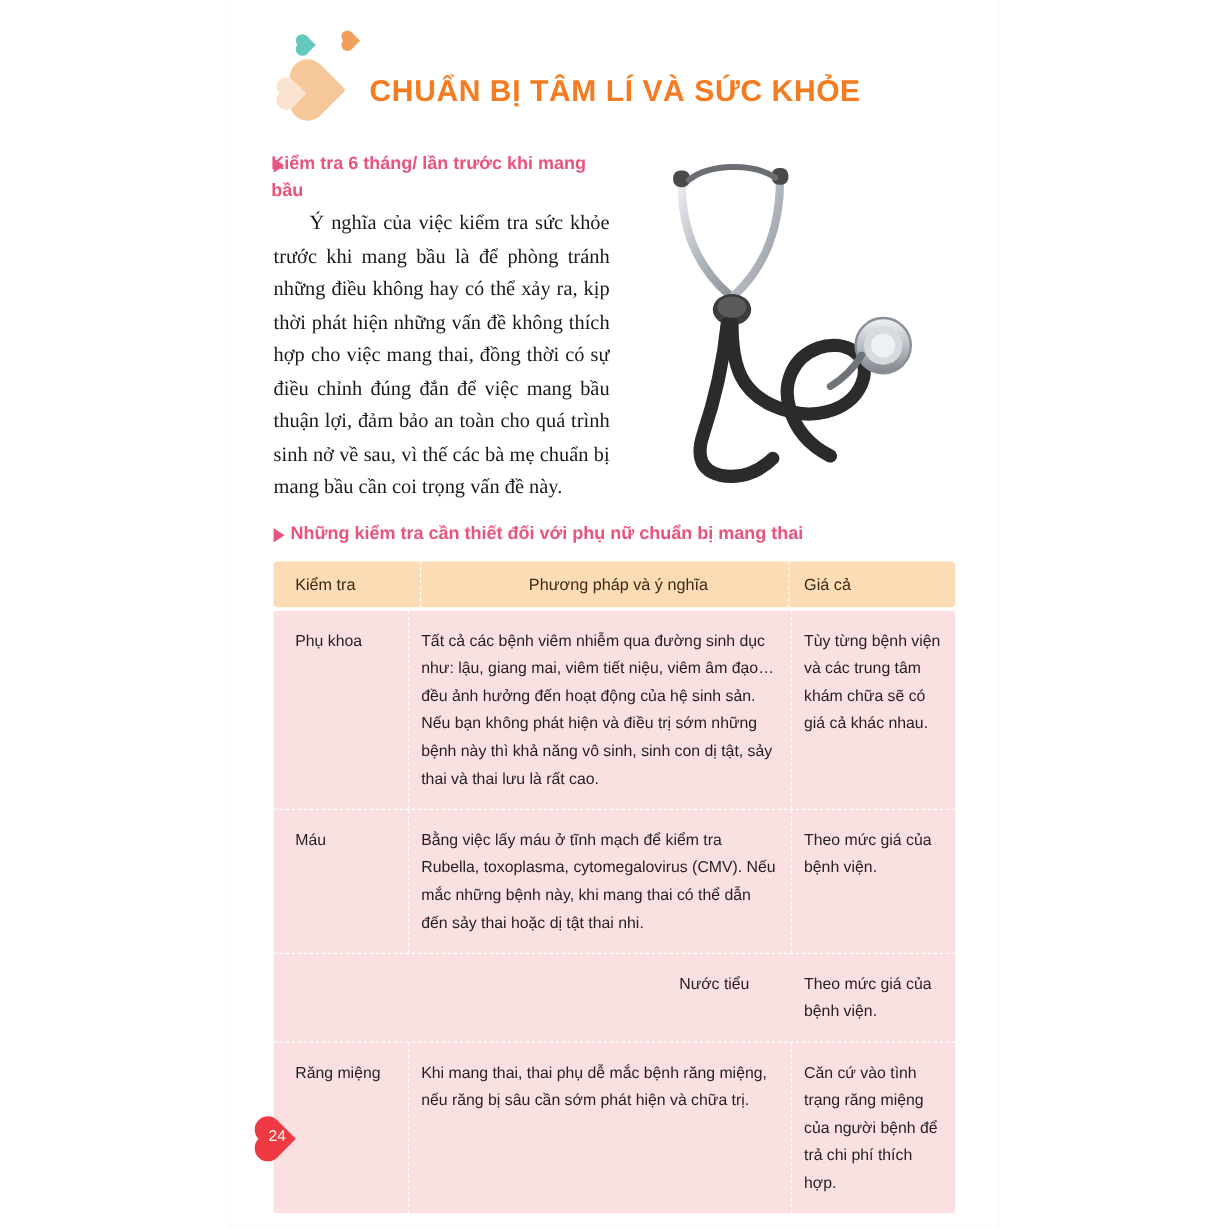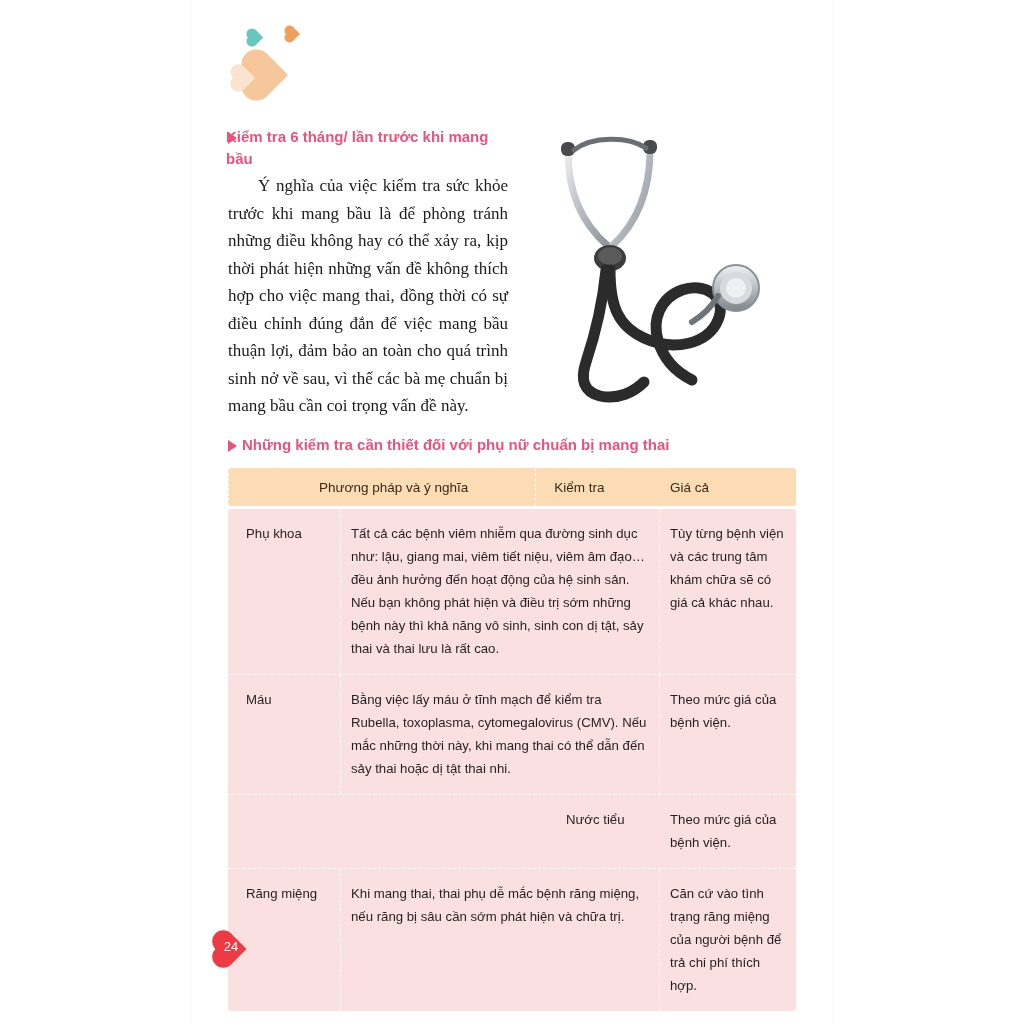--- a/index.html
+++ b/index.html
@@ -271,20 +271,21 @@
   <div class="mini-hearts">
     <span class="heart-shape heart-teal"></span>
     <span class="heart-shape heart-orange"></span>
   </div>
 
   <div class="header">
     <div class="header-emblem">
       <span class="emblem-heart-outline"></span>
       <span class="emblem-heart-inner"></span>
     </div>
+    <div class="header-title">CHUẨN BỊ TÂM LÍ VÀ SỨC KHỎE</div>
   </div>
 
   <span class="bullet-arrow sec1-arrow"></span>
   <div class="sec-heading sec1-heading">Kiểm tra 6 tháng/ lần trước khi mang bầu</div>
 
   <div class="body-para">Ý nghĩa của việc kiểm tra sức khỏe trước khi mang bầu là để phòng tránh những điều không hay có thể xảy ra, kịp thời phát hiện những vấn đề không thích hợp cho việc mang thai, đồng thời có sự điều chỉnh đúng đắn để việc mang bầu thuận lợi, đảm bảo an toàn cho quá trình sinh nở về sau, vì thế các bà mẹ chuẩn bị mang bầu cần coi trọng vấn đề này.</div>
 
   <div class="steth">
     <svg width="285" height="285" viewBox="0 0 285 285" xmlns="http://www.w3.org/2000/svg">
       <defs>
@@ -319,37 +320,37 @@
       <circle cx="214" cy="158" r="10" fill="#eef1f3"></circle>
       <path d="M196,166 C190,176 180,186 170,192" stroke="#6e7479" stroke-width="6" fill="none" stroke-linecap="round"></path>
     </svg>
   </div>
 
   <span class="bullet-arrow sec2-arrow"></span>
   <div class="sec-heading sec2-heading">Những kiểm tra cần thiết đối với phụ nữ chuẩn bị  mang thai</div>
 
   <div class="table">
     <div class="t-head">
+      <div class="cell col-a">Kiểm tra</div>
       <div class="cell col-b">
         <span class="inner">Phương pháp và ý nghĩa</span>
       </div>
-      <div class="cell col-a">Kiểm tra</div>
       <div class="cell col-c">Giá cả</div>
     </div>
     <div class="t-body">
 
       <div class="t-row">
         <div class="cell col-a">Phụ khoa</div>
         <div class="cell col-b">Tất cả các bệnh viêm nhiễm qua đường sinh dục như: lậu, giang mai, viêm tiết niệu, viêm âm đạo… đều ảnh hưởng đến hoạt động của hệ sinh sản. Nếu bạn không phát hiện và điều trị sớm những bệnh này thì khả năng vô sinh, sinh con dị tật, sảy thai và thai lưu là rất cao.</div>
         <div class="cell col-c">Tùy từng bệnh viện và các trung tâm khám chữa sẽ có giá cả khác nhau.</div>
       </div>
 
       <div class="t-row">
         <div class="cell col-a">Máu</div>
-        <div class="cell col-b">Bằng việc lấy máu ở tĩnh mạch để kiểm tra Rubella, toxoplasma, cytomegalovirus (CMV). Nếu mắc những thời này, khi mang thai có thể dẫn đến sảy thai hoặc dị tật thai nhi.</div>
+        <div class="cell col-b">Bằng việc lấy máu ở tĩnh mạch để kiểm tra Rubella, toxoplasma, cytomegalovirus (CMV). Nếu mắc những bệnh này, khi mang thai có thể dẫn đến sảy thai hoặc dị tật thai nhi.</div>
         <div class="cell col-c">Theo mức giá của bệnh viện.</div>
       </div>
 
       <div class="t-row">
         <div class="cell col-a">Nước tiểu</div>
         <div class="cell col-c">Theo mức giá của bệnh viện.</div>
       </div>
 
       <div class="t-row">
         <div class="cell col-a">Răng miệng</div>

